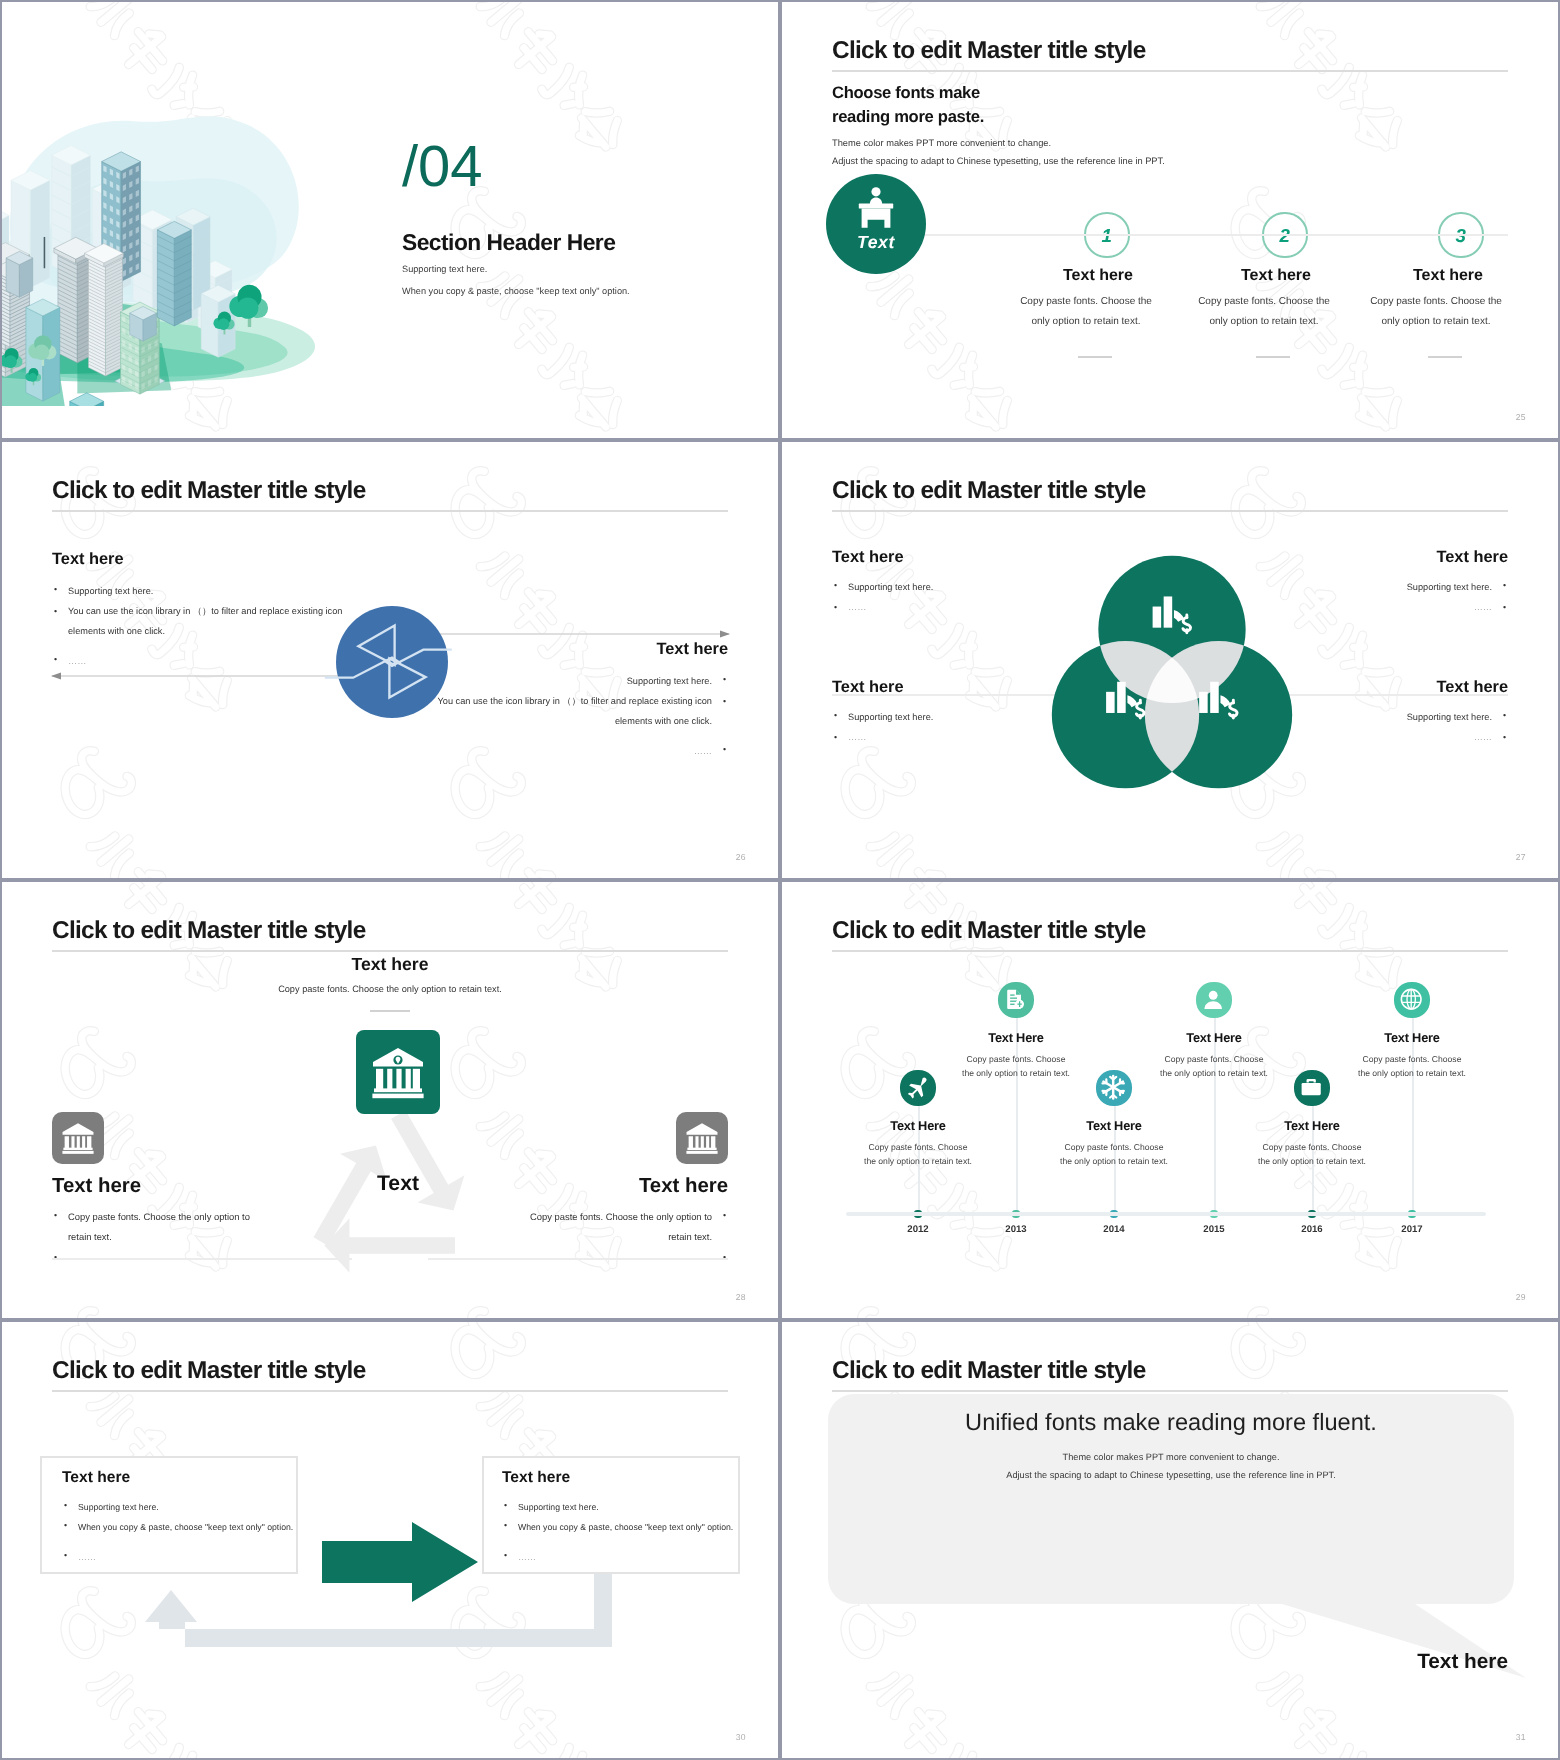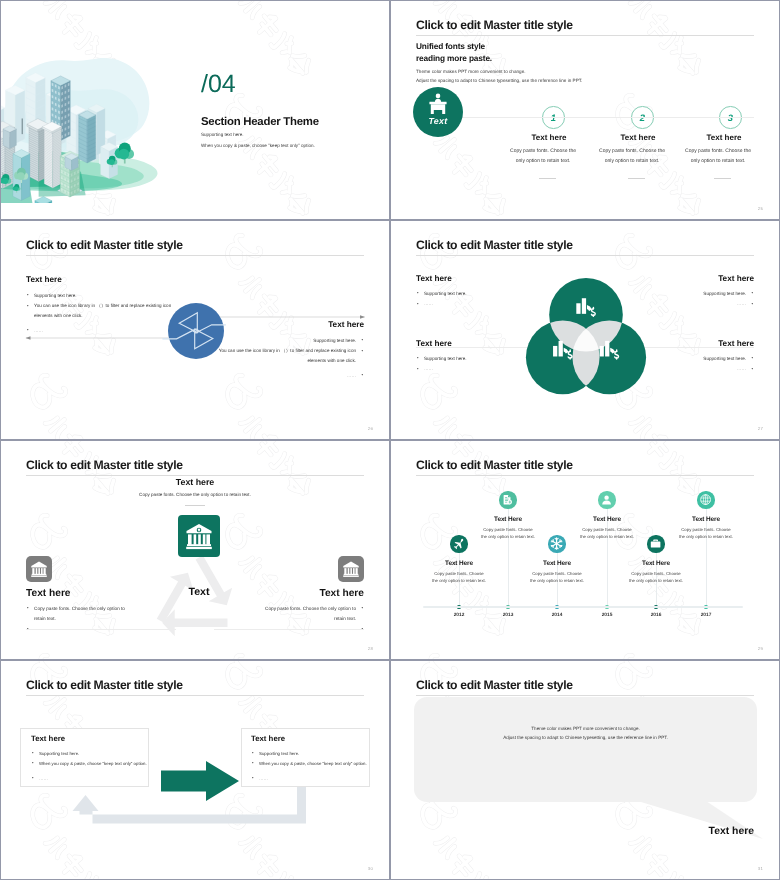--- a/index.html
+++ b/index.html
@@ -692,22 +692,22 @@
 </g>
 <g>
 <rect x="53.20" y="194.40" width="1.60" height="10.00" fill="#b9e2cf"></rect>
 <circle cx="49.60" cy="194.80" r="4.96" fill="#92d5ba"></circle>
 <circle cx="58.00" cy="195.60" r="4.64" fill="#abdec8"></circle>
 <circle cx="54.00" cy="190.40" r="5.60" fill="#74c6a9"></circle>
 <circle cx="53.20" cy="195.60" r="4.96" fill="#92d5ba"></circle>
 </g>
 </svg>
   </div>
-  <div style="position:absolute;left:200px;top:68px;font-size:25px;line-height:30px;font-weight:300;color:#0b6a59;letter-spacing:0px;">/04</div>
-  <div style="position:absolute;left:200px;top:115px;font-size:11.4px;font-weight:bold;color:#151515;letter-spacing:-0.25px;">Section Header Theme</div>
+  <div style="position:absolute;left:200px;top:68px;font-size:29px;line-height:30px;font-weight:300;color:#0b6a59;letter-spacing:0px;">/04</div>
+  <div style="position:absolute;left:200px;top:115px;font-size:11.4px;font-weight:bold;color:#151515;letter-spacing:-0.25px;">Section Header Here</div>
   <div style="position:absolute;left:200px;top:131px;font-size:4.6px;color:#3a3a3a;">Supporting text here.</div>
   <div style="position:absolute;left:200px;top:142px;font-size:4.6px;color:#3a3a3a;">When you copy &amp; paste, choose "keep text only" option.</div>
 </div>
 <div class="slide s1">
 <svg class="wmlayer" style="left:-391px;top:-1px;" width="780" height="880" viewBox="0 0 780 880" aria-hidden="true">
 <defs>
           <g id="wmu">
             <g>
               <path d="M27.5 1.0 C22.0 -0.5 17.5 2.0 18.0 7.5 C18.4 12.2 22.0 15.8 27.5 21.0 C33.5 26.6 40.0 30.5 45.0 31.5 C51.5 32.8 56.0 29.5 55.5 24.0 C55.3 21.8 54.2 20.5 52.3 20.0 M27.5 21.0 C21.0 15.5 15.5 13.5 11.5 16.0 C5.5 19.8 3.5 29.5 7.5 38.5 C11.5 47.5 19.5 51.0 25.5 47.5 C31.5 44.0 33.0 35.5 30.5 28.5" fill="none" stroke="#f0f0f1" stroke-width="7.2" stroke-linecap="round" stroke-linejoin="round"></path>
               <path d="M27.5 1.0 C22.0 -0.5 17.5 2.0 18.0 7.5 C18.4 12.2 22.0 15.8 27.5 21.0 C33.5 26.6 40.0 30.5 45.0 31.5 C51.5 32.8 56.0 29.5 55.5 24.0 C55.3 21.8 54.2 20.5 52.3 20.0 M27.5 21.0 C21.0 15.5 15.5 13.5 11.5 16.0 C5.5 19.8 3.5 29.5 7.5 38.5 C11.5 47.5 19.5 51.0 25.5 47.5 C31.5 44.0 33.0 35.5 30.5 28.5" fill="none" stroke="#ffffff" stroke-width="5.4" stroke-linecap="round" stroke-linejoin="round"></path>
@@ -950,21 +950,21 @@
         </g>
 <g transform="translate(1004.0,935.0) scale(0.660)">
           <use href="#wmu"></use>
         </g>
 </svg>
 
   <div class="mtitle">Click to edit Master title style</div>
   <div class="trule"></div>
 
   <div style="position:absolute;left:25px;top:40px;font-size:8.3px;font-weight:bold;line-height:11.6px;color:#141414;letter-spacing:-0.15px;">
-    <div>Unified fonts style</div>
+    <div>Choose fonts make</div>
     <div>reading more paste.</div>
   </div>
   <div style="position:absolute;left:25px;top:66px;font-size:4.65px;line-height:9.0px;color:#3a3a3a;">
     <div>Theme color makes PPT more convenient to change.</div>
     <div>Adjust the spacing to adapt to Chinese typesetting, use the reference line in PPT.</div>
   </div>
 
   <div style="position:absolute;left:48px;top:115.5px;width:315px;height:1px;background:#ececec;"></div>
 
   <div style="position:absolute;left:22px;top:86px;width:50px;height:50px;border-radius:50%;background:#0d7460;">
@@ -2847,20 +2847,21 @@
           <use href="#wmu"></use>
         </g>
 </svg>
 
   <div class="mtitle">Click to edit Master title style</div>
   <div class="trule"></div>
   <svg style="position:absolute;left:0;top:0;" width="388" height="218">
     <path d="M300 130 L372 178 L250 141 Z" fill="#f1f1f1"></path>
     <rect x="23" y="36" width="343" height="105" rx="13" fill="#f1f1f1"></rect>
   </svg>
+  <div style="position:absolute;left:23px;top:43px;width:343px;text-align:center;font-size:11.8px;color:#1f1f1f;">Unified fonts make reading more fluent.</div>
   <div style="position:absolute;left:23px;top:63px;width:343px;text-align:center;font-size:4.6px;line-height:9.2px;color:#3a3a3a;"><span>Theme color makes PPT more convenient to change.</span><br><span>Adjust the spacing to adapt to Chinese typesetting, use the reference line in PPT.</span></div>
   <div>
     <svg style="position:absolute;left:41.0px;top:85px;" width="24" height="24" viewBox="0 0 25 25">
           <path d="M9.0 5.6 c-4.2 0 -7.6 2.5 -7.6 5.6 c0 1.6 0.9 3.0 2.3 4.0 c-0.15 1.0 -0.7 2.0 -1.5 2.7 c1.3 -0.1 2.6 -0.6 3.6 -1.35 c0.95 0.3 2.0 0.45 3.2 0.45 c4.2 0 7.6 -2.5 7.6 -5.6 c0 -3.1 -3.4 -5.8 -7.6 -5.8 z" fill="#0d7460"></path>
           <path d="M15.6 8.2 c4.0 0 7.3 2.4 7.3 5.4 c0 1.55 -0.85 2.9 -2.2 3.85 c0.15 0.95 0.65 1.9 1.4 2.6 c-1.25 -0.1 -2.5 -0.55 -3.45 -1.3 c-0.9 0.3 -1.9 0.45 -3.05 0.45 c-4.0 0 -7.3 -2.4 -7.3 -5.4 c0 -3.0 3.3 -5.6 7.3 -5.6 z" fill="#0d7460" stroke="#f1f1f1" stroke-width="1.1"></path>
           <g fill="#f1f1f1">
             <circle cx="12.6" cy="13.8" r="1.2"></circle>
             <circle cx="16.3" cy="13.8" r="1.2"></circle>
             <circle cx="20.0" cy="13.8" r="1.2"></circle>
           </g>

